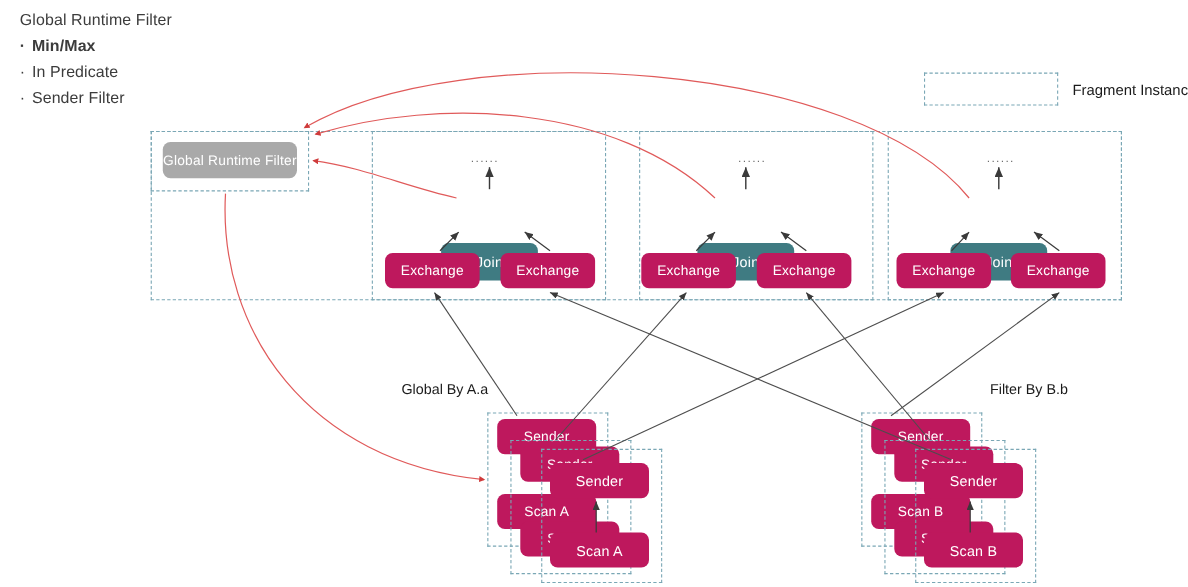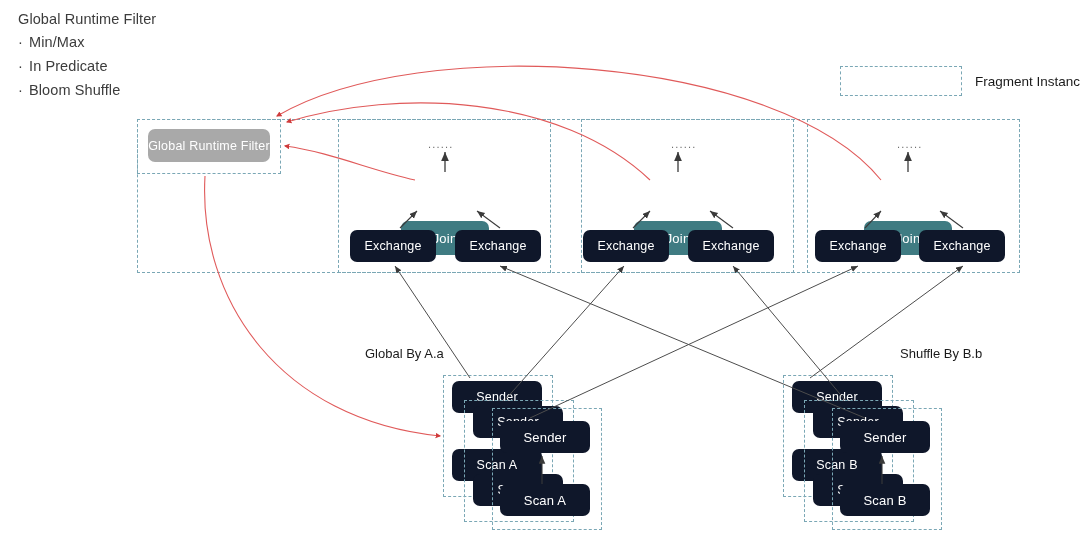--- a/index.html
+++ b/index.html
@@ -33,48 +33,48 @@
     position:absolute;border:1.4px dashed #7aa7b5;box-sizing:border-box;
     background:transparent;
   }
   .frag.outer{border-color:#7aa7b5;}
 
   
   .node{
     position:absolute;box-sizing:border-box;border-radius:7px;
     display:flex;align-items:center;justify-content:center;
     font-size:12.5px;color:#ffffff;letter-spacing:.2px;
-    background:#0f172a;
+    background:#be185d;
   }
   .node.join{background:#3f7b82;font-size:13px;margin-top:48px;}
   .node.grf{background:#a9a9a9;font-size:12.5px;}
   .node.big{font-size:13px;}
 
   .dots{
     position:absolute;font-size:11px;color:#6d6d6d;letter-spacing:1.2px;
     white-space:nowrap;
   }
 
   svg.edges{position:absolute;left:0;top:0;width:1080px;height:534px;overflow:visible;}
 </style>
 </head>
 <body>
 
 <div id="stage">
 
   <div class="legend-title">Global Runtime Filter</div>
 
-  <div class="bullet-row" style="left:18px;top:34px;">
+  <div class="bullet-row" style="left:18px;top:34px;font-weight:bold;">
     <span class="dot">·</span><span>Min/Max</span>
   </div>
   <div class="bullet-row" style="left:18px;top:58px;">
     <span class="dot">·</span><span>In Predicate</span>
   </div>
   <div class="bullet-row" style="left:18px;top:82px;">
-    <span class="dot">·</span><span>Bloom Shuffle</span>
+    <span class="dot">·</span><span>Sender Filter</span>
   </div>
 
   <div class="frag" style="left:840px;top:66px;width:122px;height:30px;"></div>
   <div class="frag-legend-label">Fragment Instance</div>
 
   <div class="frag" style="left:137px;top:119px;width:144px;height:55px;"></div>
   <div class="node grf" style="left:148px;top:129px;width:122px;height:33px;">Global Runtime Filter</div>
 
   <div class="frag outer" style="left:137px;top:119px;width:883px;height:154px;"></div>
 
@@ -90,21 +90,21 @@
   <div class="node" style="left:583px;top:230px;width:86px;height:32px;">Exchange</div>
   <div class="node" style="left:688px;top:230px;width:86px;height:32px;">Exchange</div>
 
   <div class="frag" style="left:807px;top:119px;width:213px;height:154px;"></div>
   <div class="dots" style="left:897px;top:138px;">......</div>
   <div class="node join" style="left:864px;top:173px;width:88px;height:34px;">Join</div>
   <div class="node" style="left:815px;top:230px;width:86px;height:32px;">Exchange</div>
   <div class="node" style="left:919px;top:230px;width:86px;height:32px;">Exchange</div>
 
   <div class="shuffle-label" style="left:365px;top:346px;">Global By A.a</div>
-  <div class="shuffle-label" style="left:900px;top:346px;">Shuffle By B.b</div>
+  <div class="shuffle-label" style="left:900px;top:346px;">Filter By B.b</div>
 
   <div class="frag" style="left:443px;top:375px;width:110px;height:122px;"></div>
   <div class="node" style="left:452px;top:381px;width:90px;height:32px;">Sender</div>
   <div class="node" style="left:452px;top:449px;width:90px;height:32px;">Scan A</div>
 
   <div class="frag" style="left:464px;top:400px;width:110px;height:122px;"></div>
   <div class="node" style="left:473px;top:406px;width:90px;height:32px;">Sender</div>
   <div class="node" style="left:473px;top:474px;width:90px;height:32px;">Scan A</div>
 
   <div class="frag" style="left:492px;top:408px;width:110px;height:122px;"></div>

